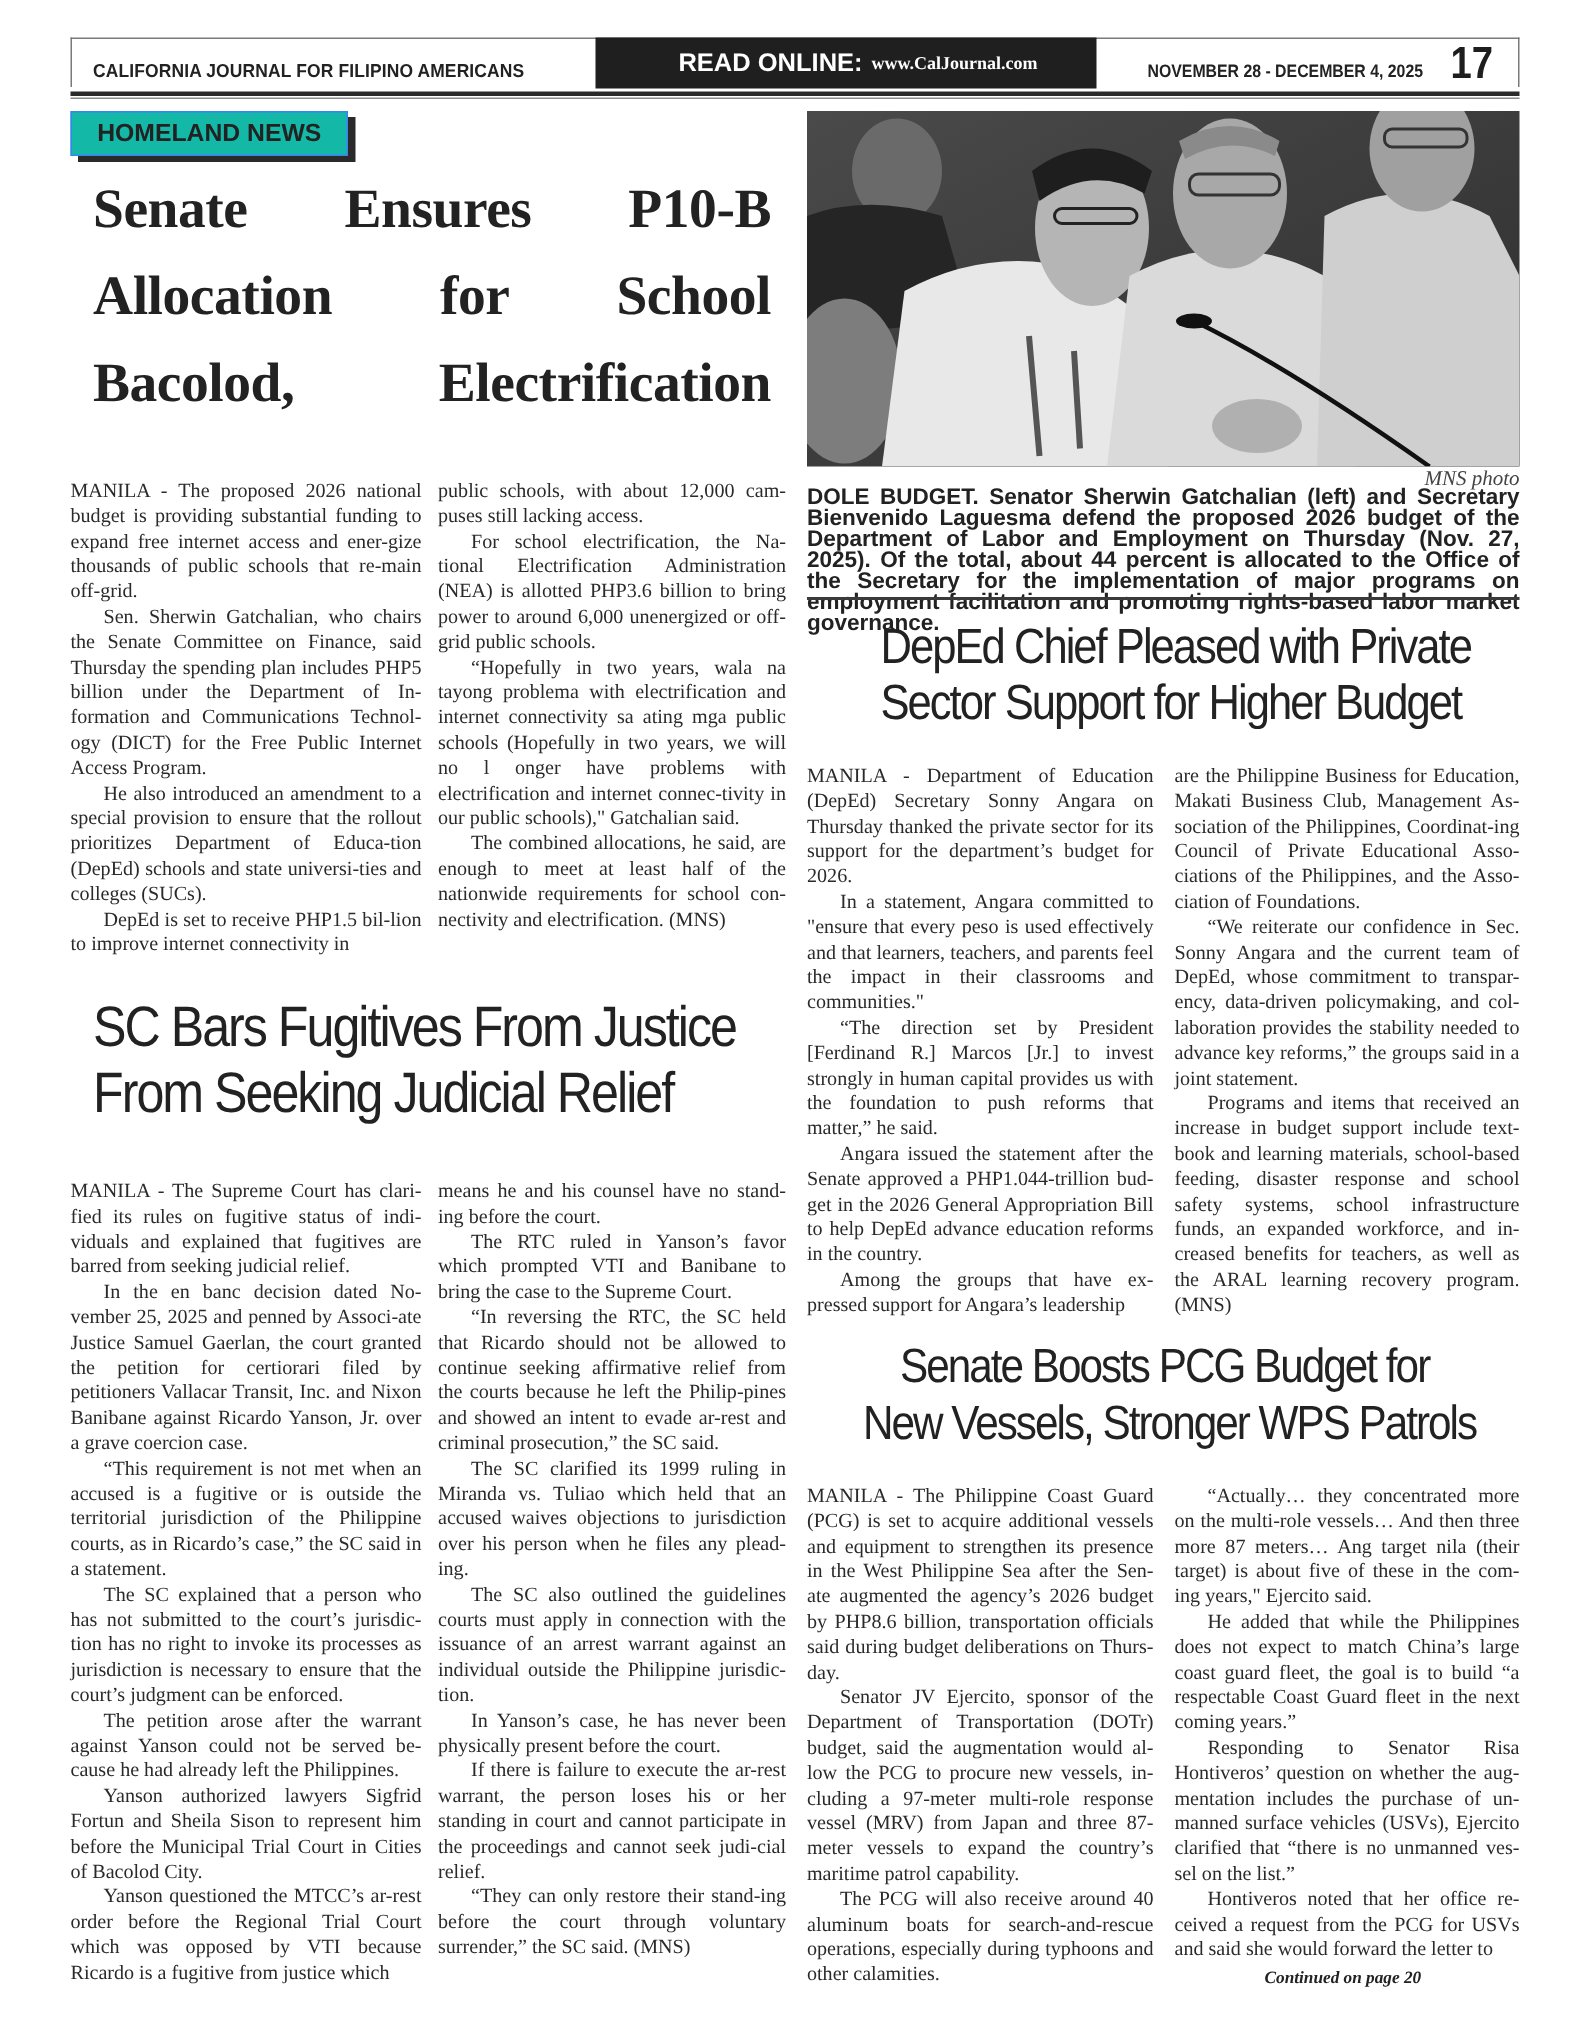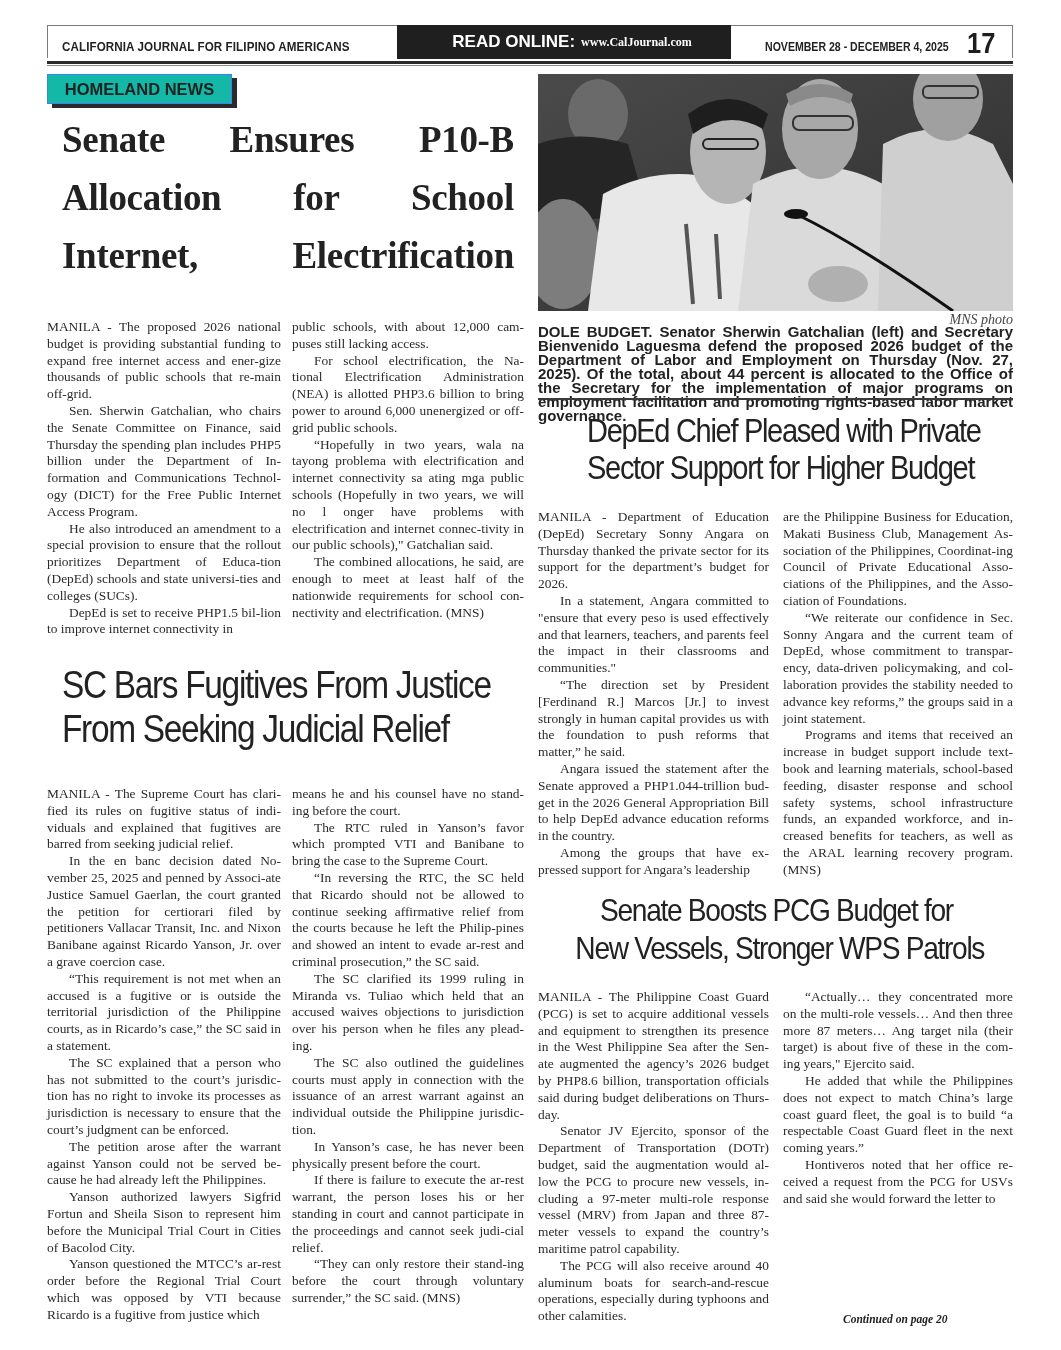--- a/index.html
+++ b/index.html
@@ -106,21 +106,21 @@
   <span class="page-num">17</span>
 </header>
 <div class="masthead-rule"></div>
 <div class="masthead-rule2"></div>
 
 <div class="section-tag">HOMELAND NEWS</div>
 
 <h1 class="hl-serif">
   <div>Senate Ensures P10-B</div>
   <div>Allocation for School</div>
-  <div>Internet, Electrification</div>
+  <div>Bacolod, Electrification</div>
 </h1>
 
 <div class="col" style="left:47px; top:319px; width:234px;">
   <p class="lead"><span class="dateline">MANILA -</span> <span>The proposed 2026 national budget is providing substantial funding to expand free internet access and ener-gize thousands of public schools that re-main off-grid.</span></p>
   <p>Sen. Sherwin Gatchalian, who chairs the Senate Committee on Finance, said Thursday the spending plan includes PHP5 billion under the Department of In-formation and Communications Technol-ogy (DICT) for the Free Public Internet Access Program.</p>
   <p>He also introduced an amendment to a special provision to ensure that the rollout prioritizes Department of Educa-tion (DepEd) schools and state universi-ties and colleges (SUCs).</p>
   <p>DepEd is set to receive PHP1.5 bil-lion to improve internet connectivity in</p>
 </div>
 
 <div class="col" style="left:292px; top:319px; width:232px;">
@@ -223,16 +223,17 @@
 
 <div class="col" style="left:538px; top:989px; width:231px;">
   <p class="lead"><span class="dateline">MANILA -</span> <span>The Philippine Coast Guard (PCG) is set to acquire additional vessels and equipment to strengthen its presence in the West Philippine Sea after the Sen-ate augmented the agency’s 2026 budget by PHP8.6 billion, transportation officials said during budget deliberations on Thurs-day.</span></p>
   <p>Senator JV Ejercito, sponsor of the Department of Transportation (DOTr) budget, said the augmentation would al-low the PCG to procure new vessels, in-cluding a 97-meter multi-role response vessel (MRV) from Japan and three 87-meter vessels to expand the country’s maritime patrol capability.</p>
   <p>The PCG will also receive around 40 aluminum boats for search-and-rescue operations, especially during typhoons and other calamities.</p>
 </div>
 
 <div class="col" style="left:783px; top:989px; width:230px;">
   <p>“Actually… they concentrated more on the multi-role vessels… And then three more 87 meters… Ang target nila (their target) is about five of these in the com-ing years," Ejercito said.</p>
   <p>He added that while the Philippines does not expect to match China’s large coast guard fleet, the goal is to build “a respectable Coast Guard fleet in the next coming years.”</p>
+  <p>Responding to Senator Risa Hontiveros’ question on whether the aug-mentation includes the purchase of un-manned surface vehicles (USVs), Ejercito clarified that “there is no unmanned ves-sel on the list.”</p>
   <p>Hontiveros noted that her office re-ceived a request from the PCG for USVs and said she would forward the letter to</p>
 </div>
 
 <a class="continued">Continued on page  20</a>
 
 </body></html>

